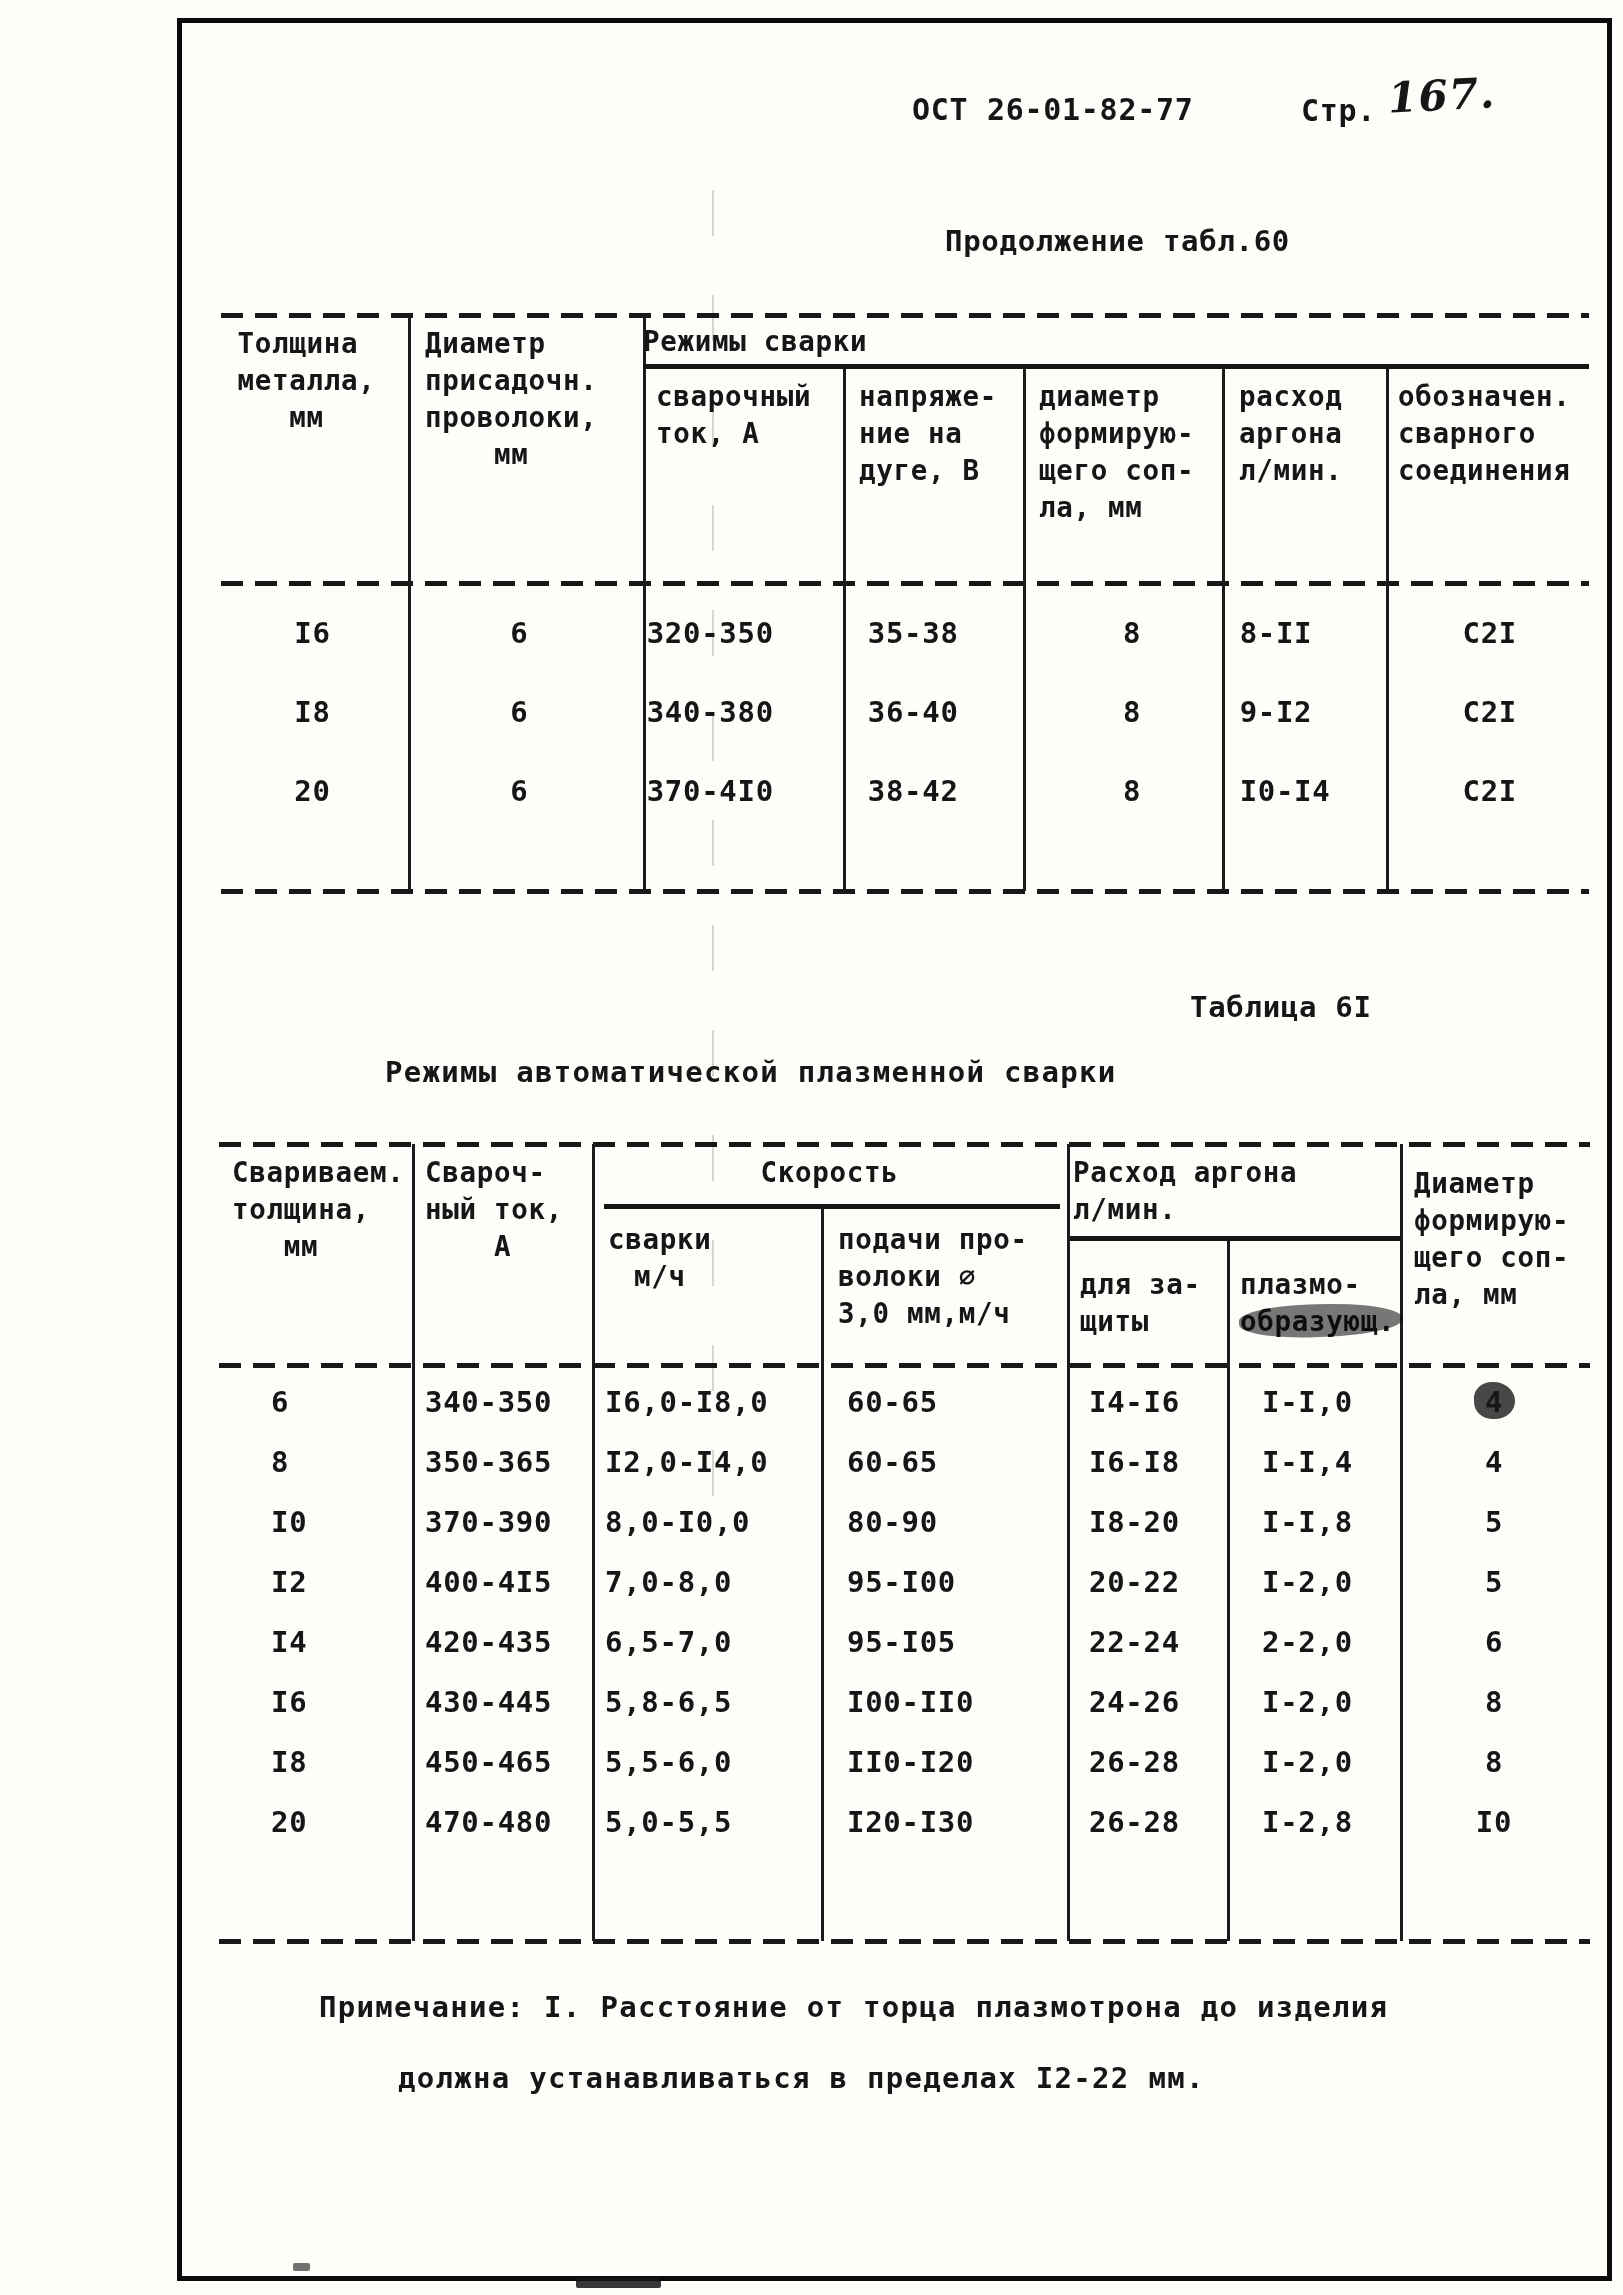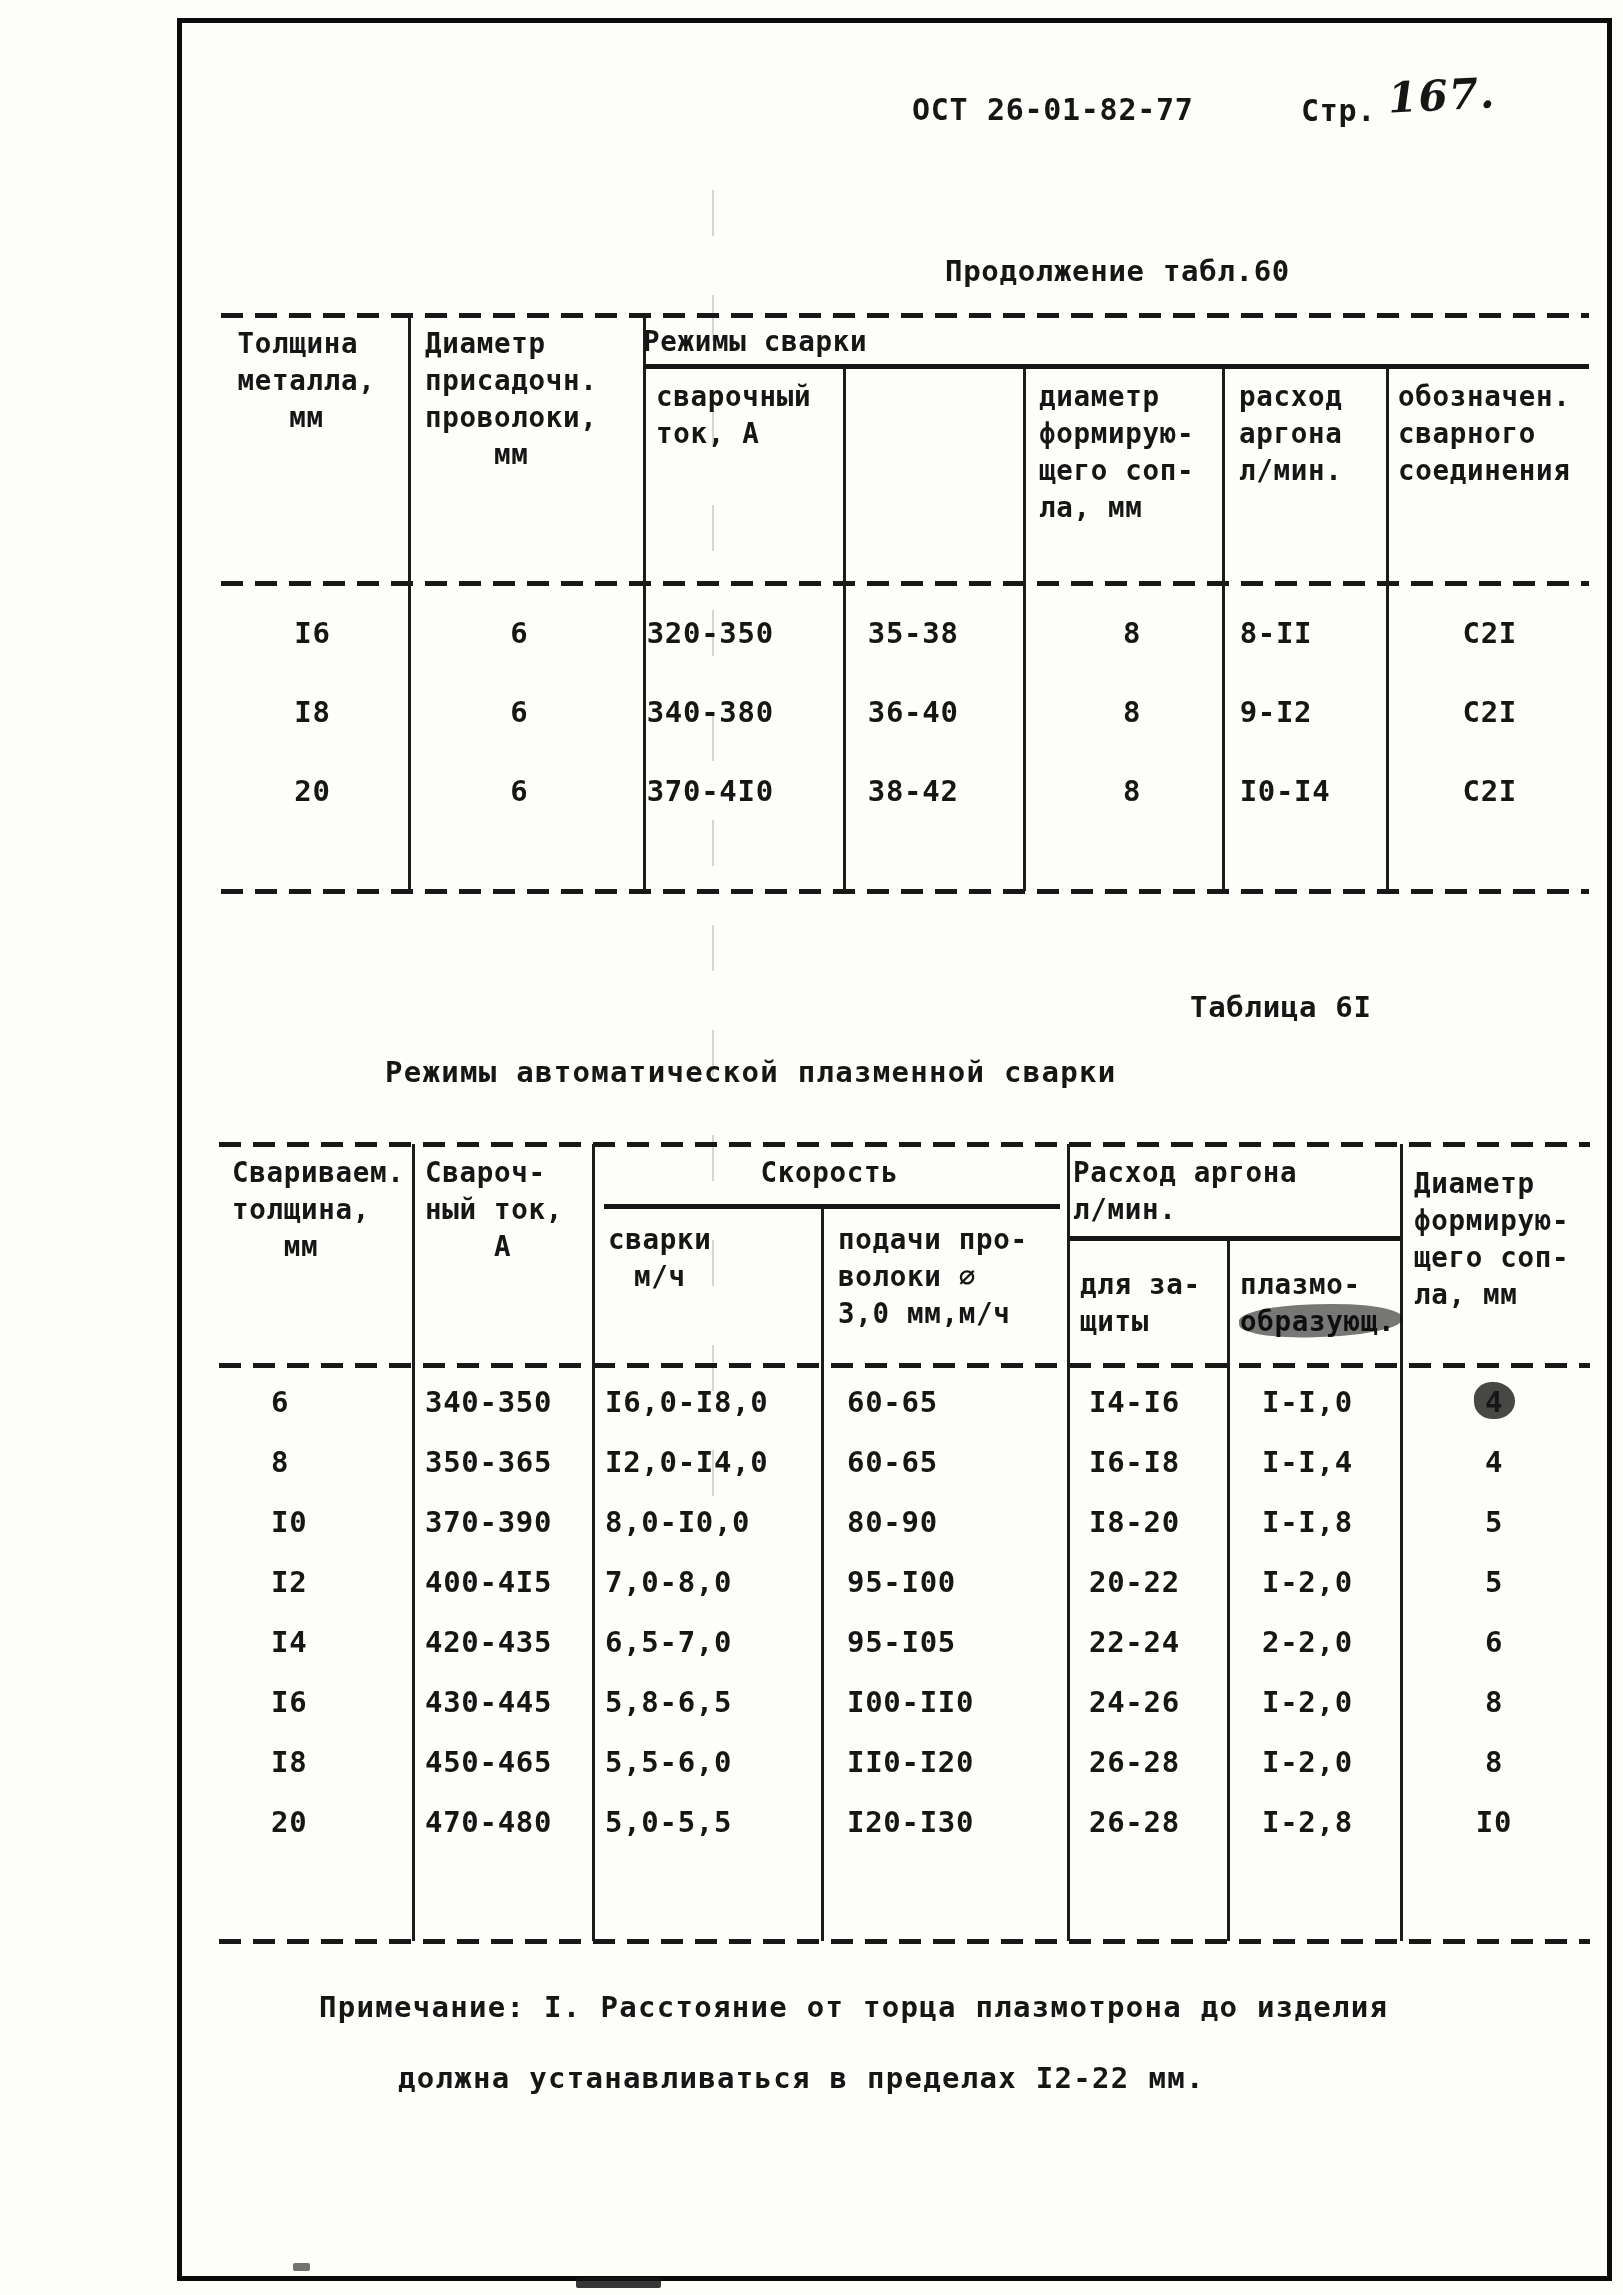--- a/index.html
+++ b/index.html
@@ -62,21 +62,21 @@
 <body>
 
 <div class="abs frame"></div>
 
 <div class="abs crease" style="left:712px;top:190px;height:1316px;"></div>
 
 <div class="abs cap" style="left:912px;top:92px;font-size:30px;">ОСТ 26-01-82-77</div>
 <div class="abs cap" style="left:1301px;top:93px;font-size:30px;">Стр.</div>
 <div class="abs hand" style="left:1388px;top:71px;">167.</div>
 
-<div class="abs cap" style="left:945px;top:224px;margin-top:30px;">Продолжение табл.60</div>
+<div class="abs cap" style="left:945px;top:224px;">Продолжение табл.60</div>
 
 <div id="t60" class="tbl" style="left:221px;top:313px;width:1368px;height:586px;">
   <div class="abs dash" style="left:0;top:0;width:1368px;"></div>
   <div class="abs dash" style="left:0;top:268px;width:1368px;"></div>
   <div class="abs dash" style="left:0;top:576px;width:1368px;"></div>
 
   <div class="abs vline" style="left:187px;top:2px;height:576px;"></div>
   <div class="abs vline" style="left:422px;top:2px;height:576px;"></div>
   <div class="abs vline" style="left:622px;top:54px;height:524px;"></div>
   <div class="abs vline" style="left:802px;top:54px;height:524px;"></div>
@@ -88,20 +88,23 @@
 
   <div class="abs txt" style="left:16.4px;top:11.8px;">Толщина
 металла,
    мм</div>
   <div class="abs txt" style="left:204px;top:11.8px;">Диаметр
 присадочн.
 проволоки,
     мм</div>
   <div class="abs txt" style="left:435px;top:65px;">сварочный
 ток, А</div>
+  <div class="abs txt" style="left:638px;top:65px;">напряже-
+ние на
+дуге, В</div>
   <div class="abs txt" style="left:818px;top:65px;">диаметр
 формирую-
 щего соп-
 ла, мм</div>
   <div class="abs txt" style="left:1018px;top:65px;">расход
 аргона
 л/мин.</div>
   <div class="abs txt" style="left:1177px;top:65px;">обозначен.
 сварного
 соединения</div>

